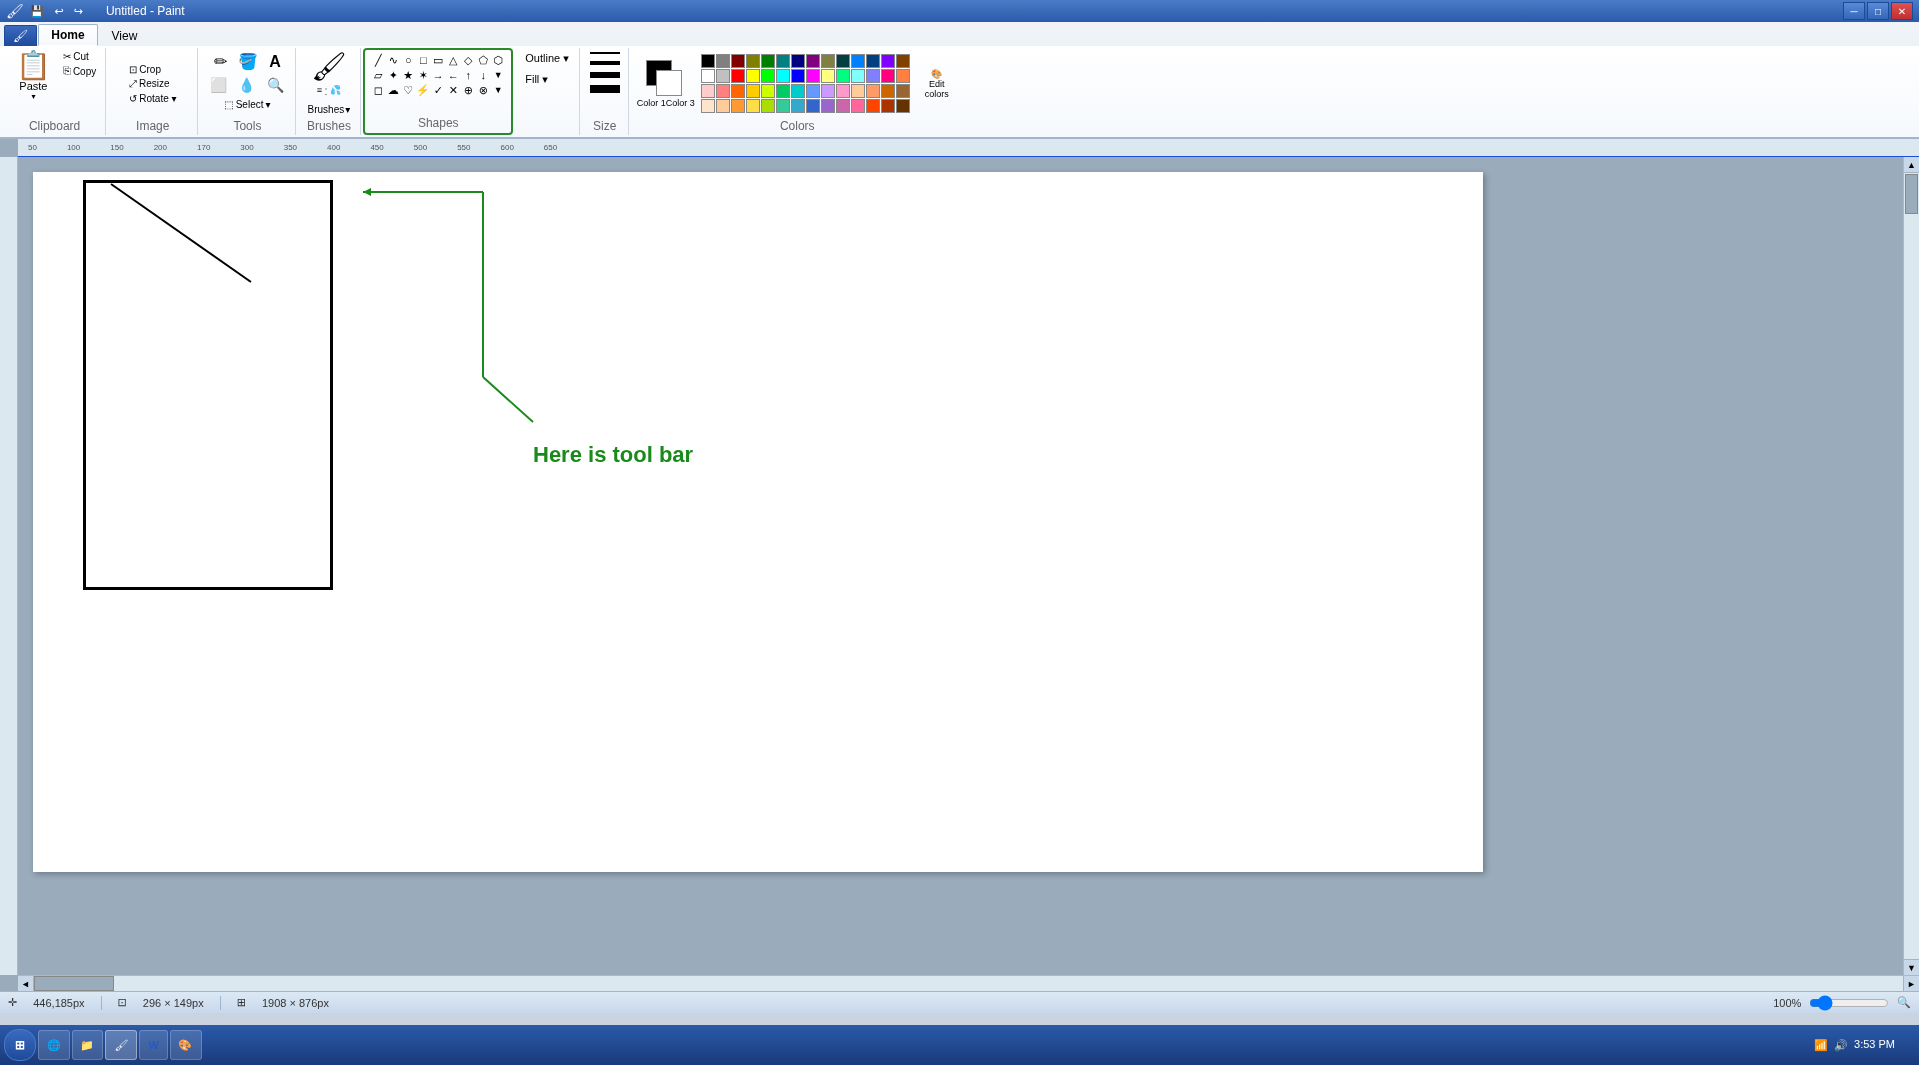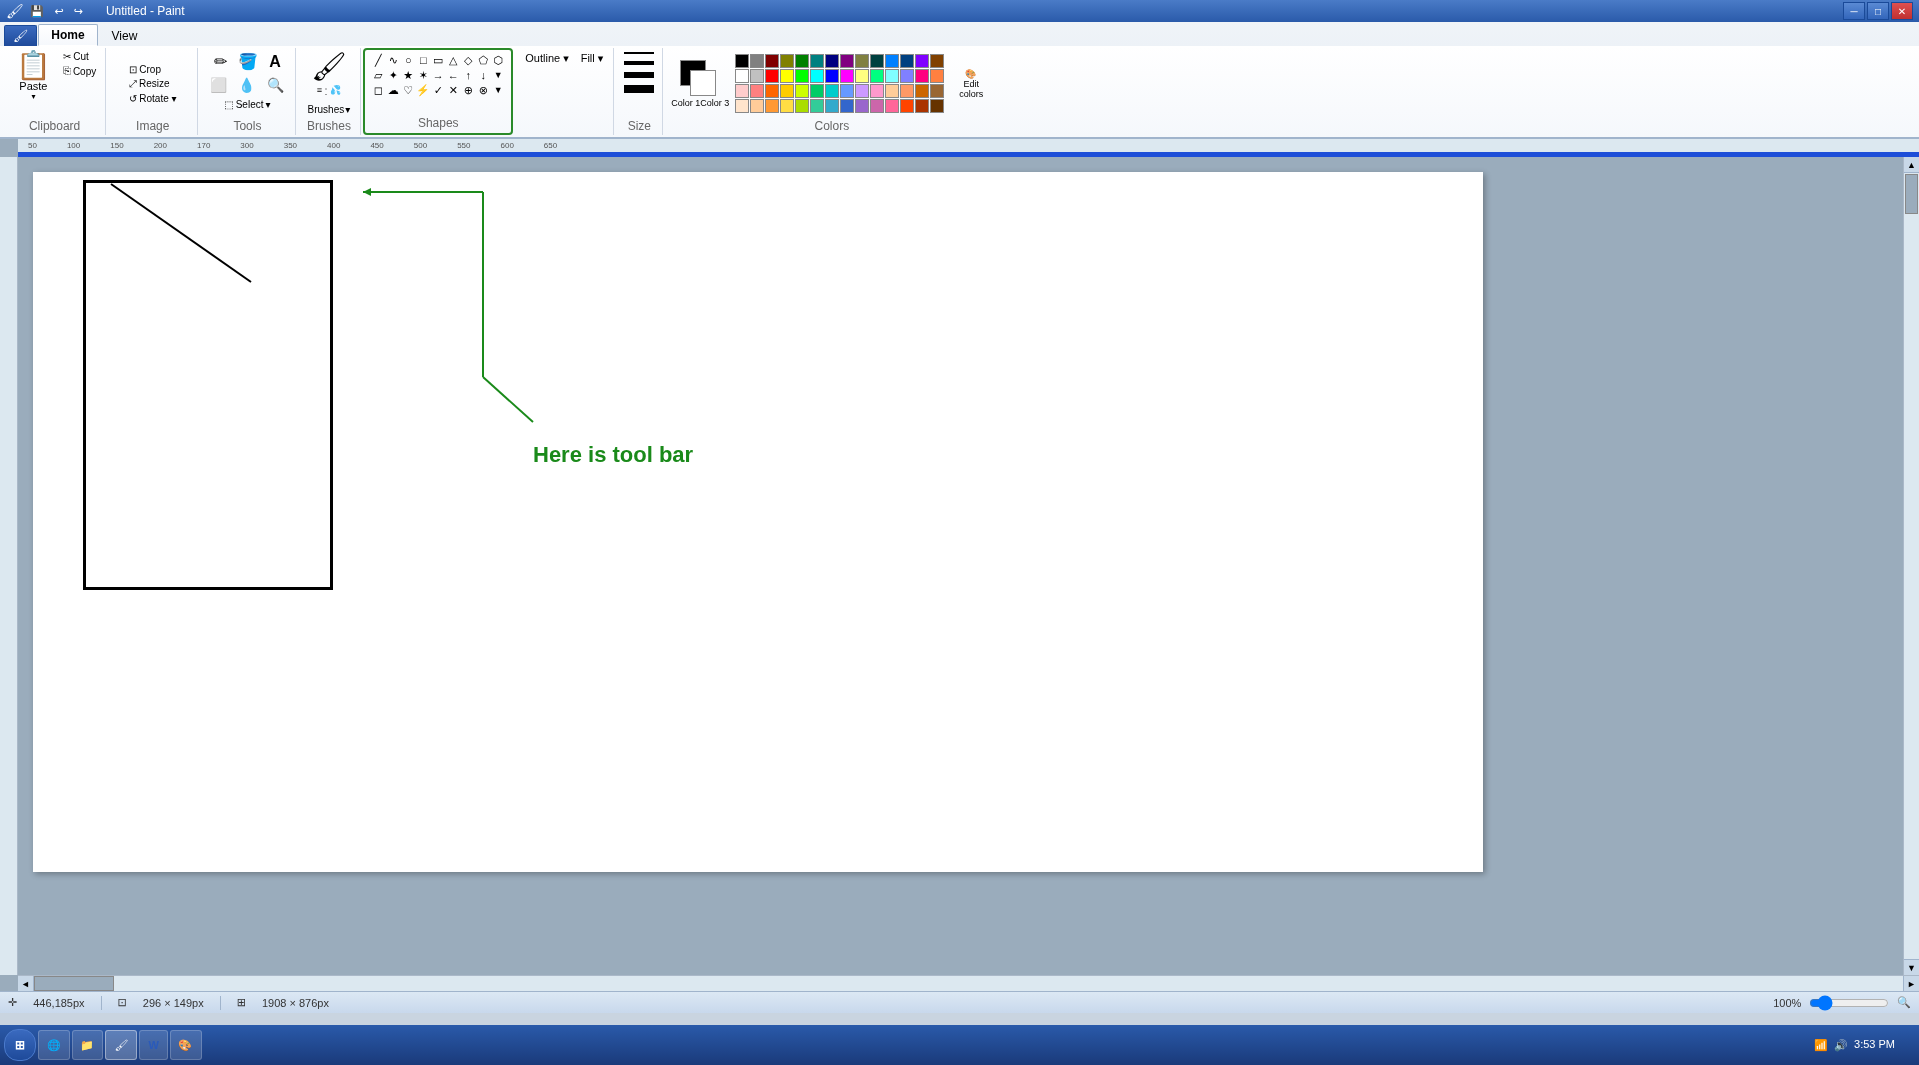--- a/index.html
+++ b/index.html
@@ -172,21 +172,21 @@
       background: #dce8f0;
       border-right: 1px solid #aab8c8;
       font-size: 8px;
       color: #666;
     }
 
     
     .ruler-h {
       height: 18px;
       background: #dce8f0;
-      border-bottom: 5px solid #1d4ed8;
+      border-bottom: 1px solid #1d4ed8;
       display: flex;
       align-items: center;
       font-size: 8px;
       color: #666;
       position: relative;
     }
 
     
     .drawing-canvas {
       background: white;
@@ -439,21 +439,21 @@
           <div class="shape-btn">✕</div>
           <div class="shape-btn">⊕</div>
           <div class="shape-btn">⊗</div>
           <div class="shape-btn" style="font-size:9px;">▼</div>
         </div>
       </div>
       <div class="ribbon-group-label">Shapes</div>
     </div>
 
     <div class="ribbon-group outline-fill-group">
-      <div class="ribbon-group-content" style="flex-direction:row; gap:4px; align-items:flex-start;">
+      <div class="ribbon-group-content" style="flex-direction:column; gap:4px; align-items:flex-start;">
         <div class="ribbon-btn" style="flex-direction:row; gap:3px; font-size:11px;">
           <span>Outline ▾</span>
         </div>
         <div class="ribbon-btn" style="flex-direction:row; gap:3px; font-size:11px;">
           <span>Fill ▾</span>
         </div>
       </div>
       <div class="ribbon-group-label" style="font-size:9px; opacity:0;"> </div>
     </div>
 

